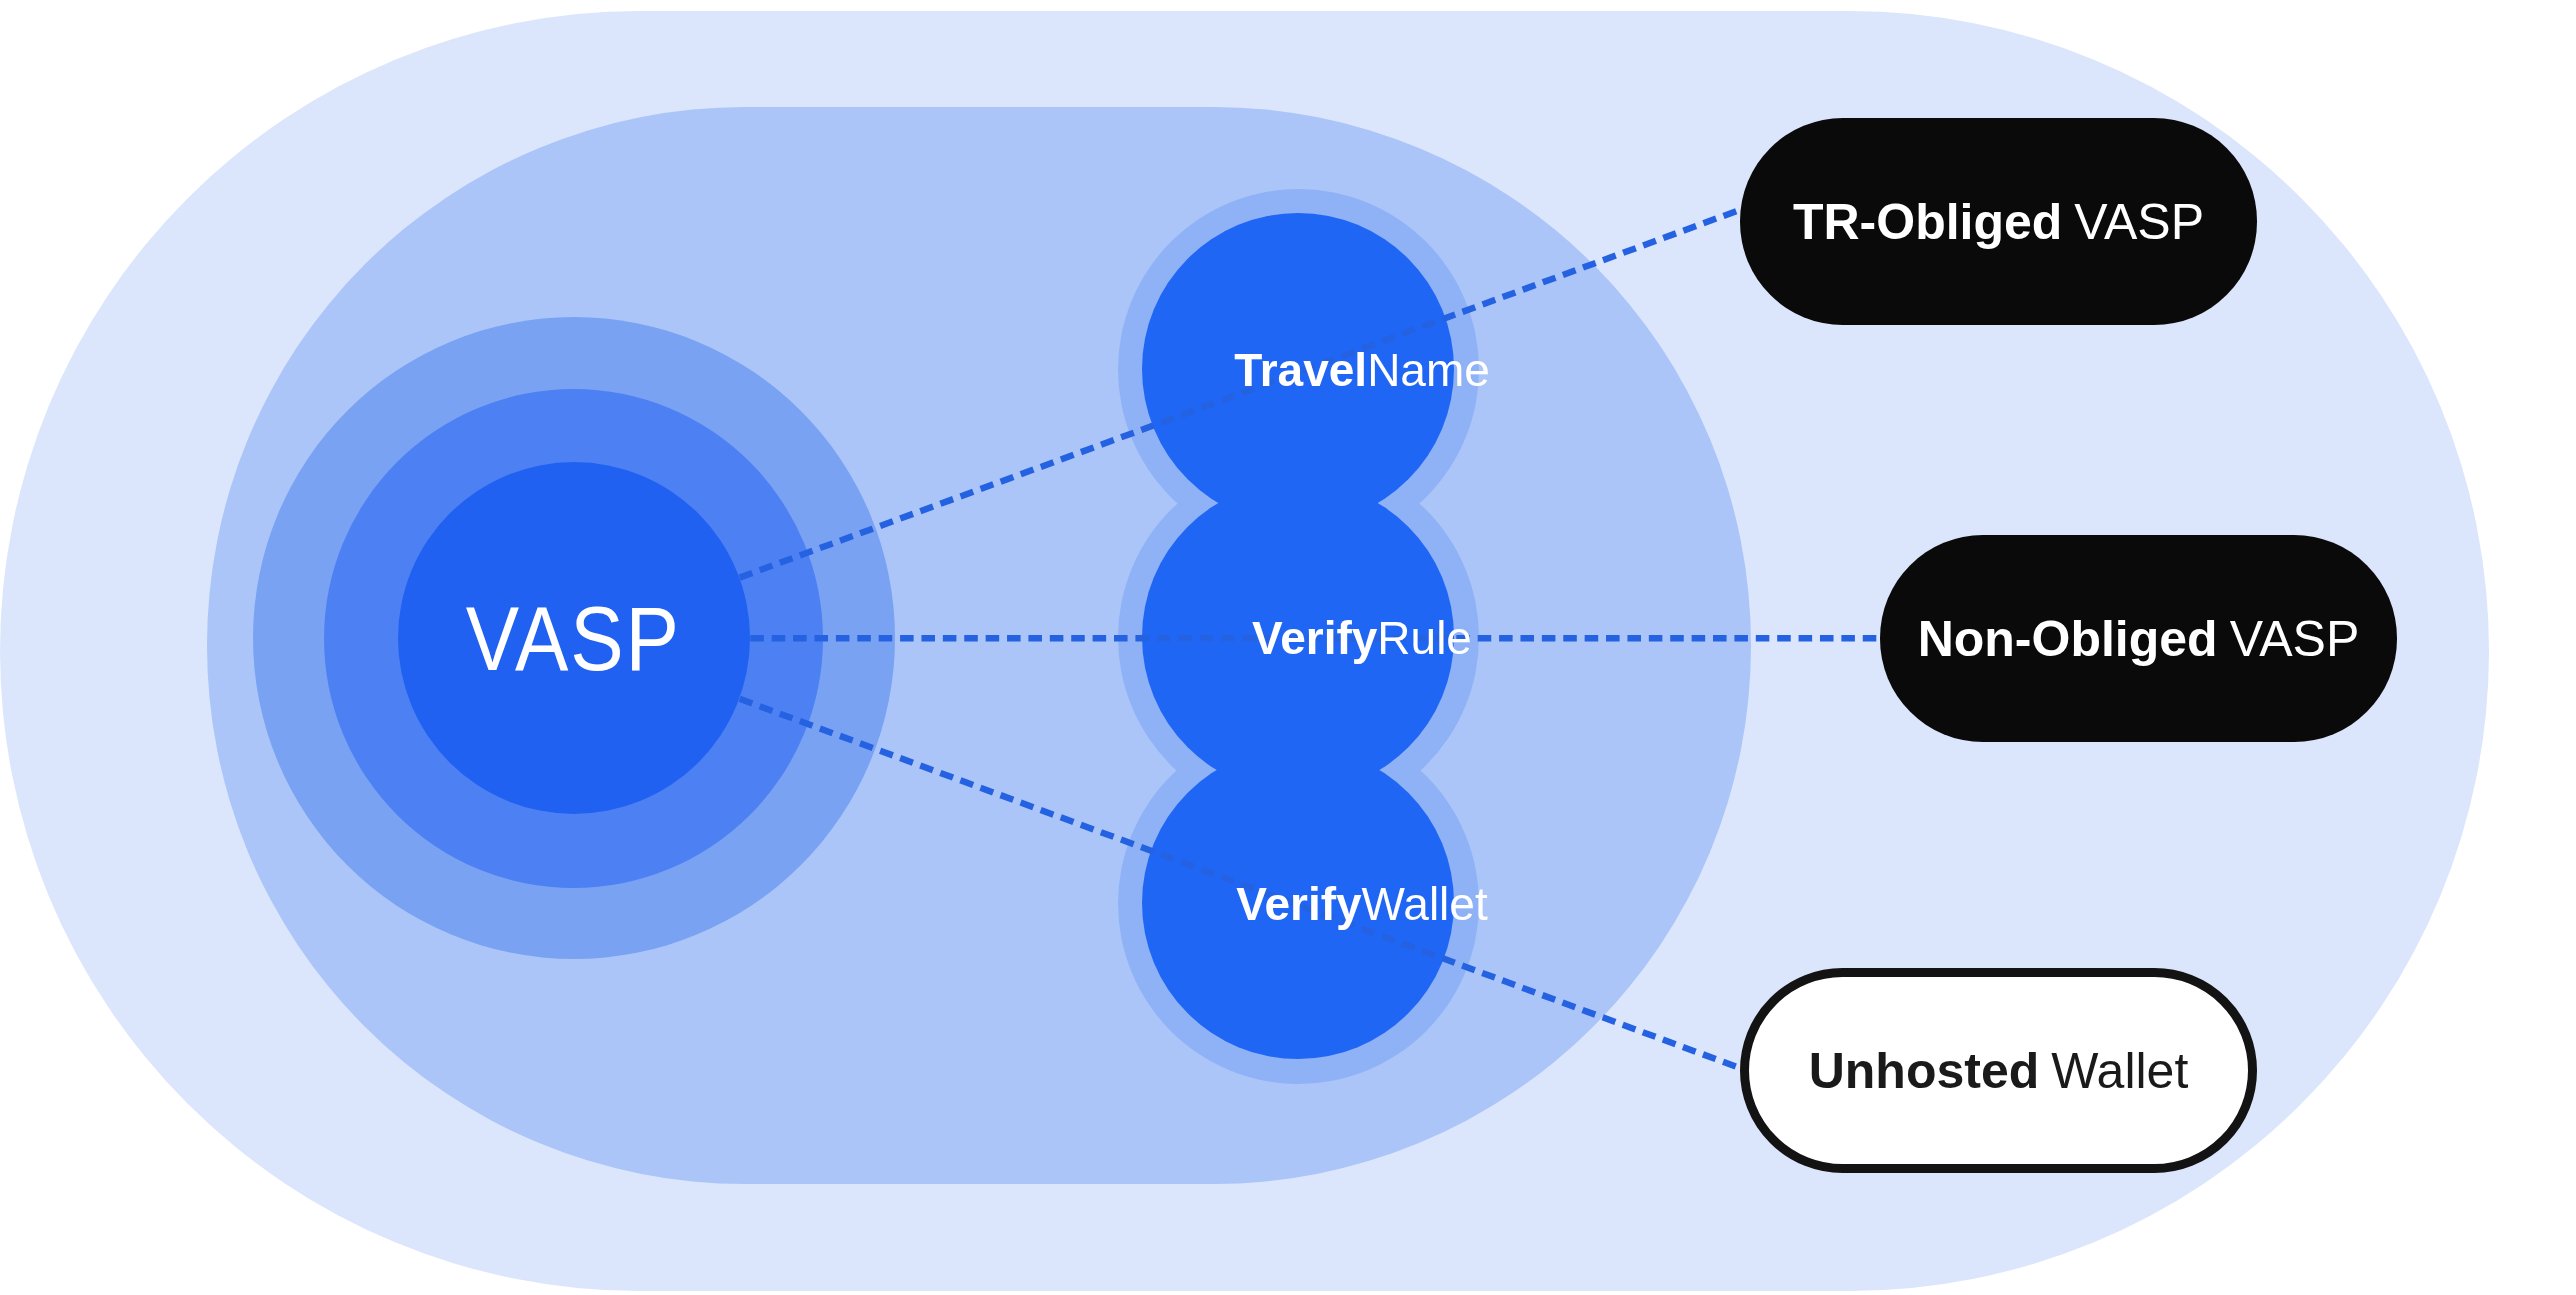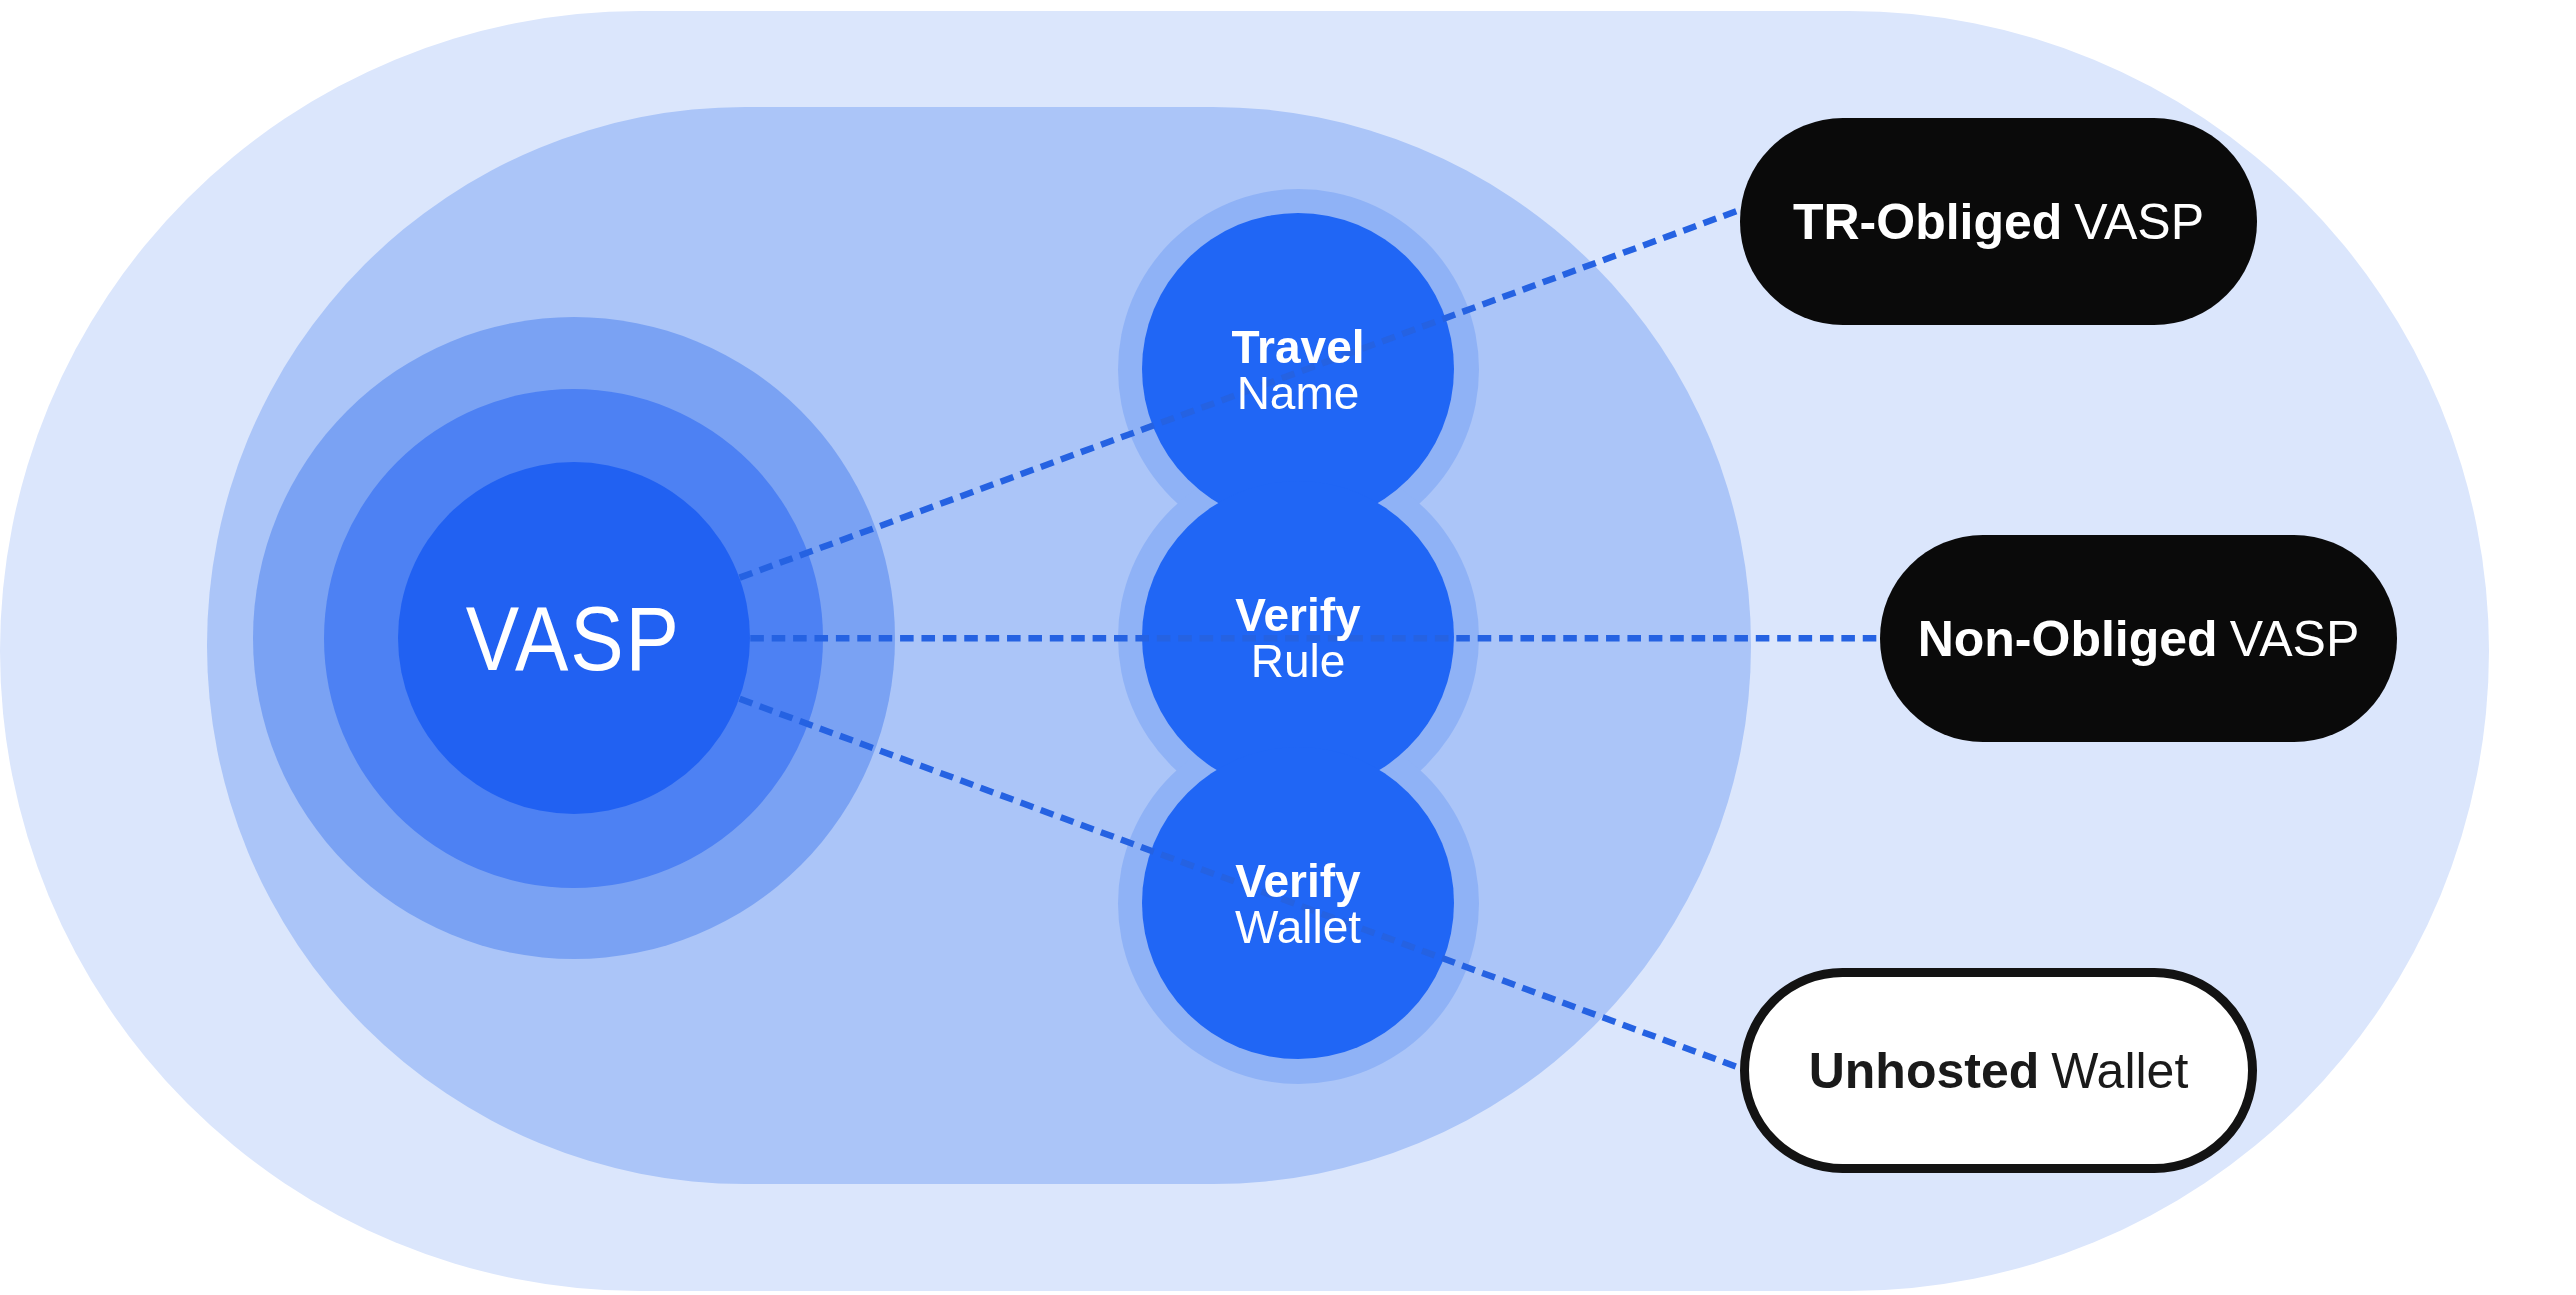--- a/index.html
+++ b/index.html
@@ -74,25 +74,24 @@
   .vasp-label { left: 324px; top: 567px; width: 499px; height: 143px; }
   .vasp-text {
     display: block;
     font-size: 91px;
     font-weight: 100;
     letter-spacing: 2.1px;
     transform: scaleX(0.88);
     color: var(--label-text);
   }
   .clabel {
-    left: 1070px;
+    left: 1134px;
     width: 456px; height: 100px;
     font-size: 46px;
     color: var(--label-text);
-    flex-direction: column;
   }
   .clabel-tr { top: 320px; }
   .clabel-vn { top: 588px; }
   .clabel-vw { top: 854px; }
 
   .bold-part  { font-weight: 700; }
   .light-part { font-weight: 300; }
 
   
   .pill {

